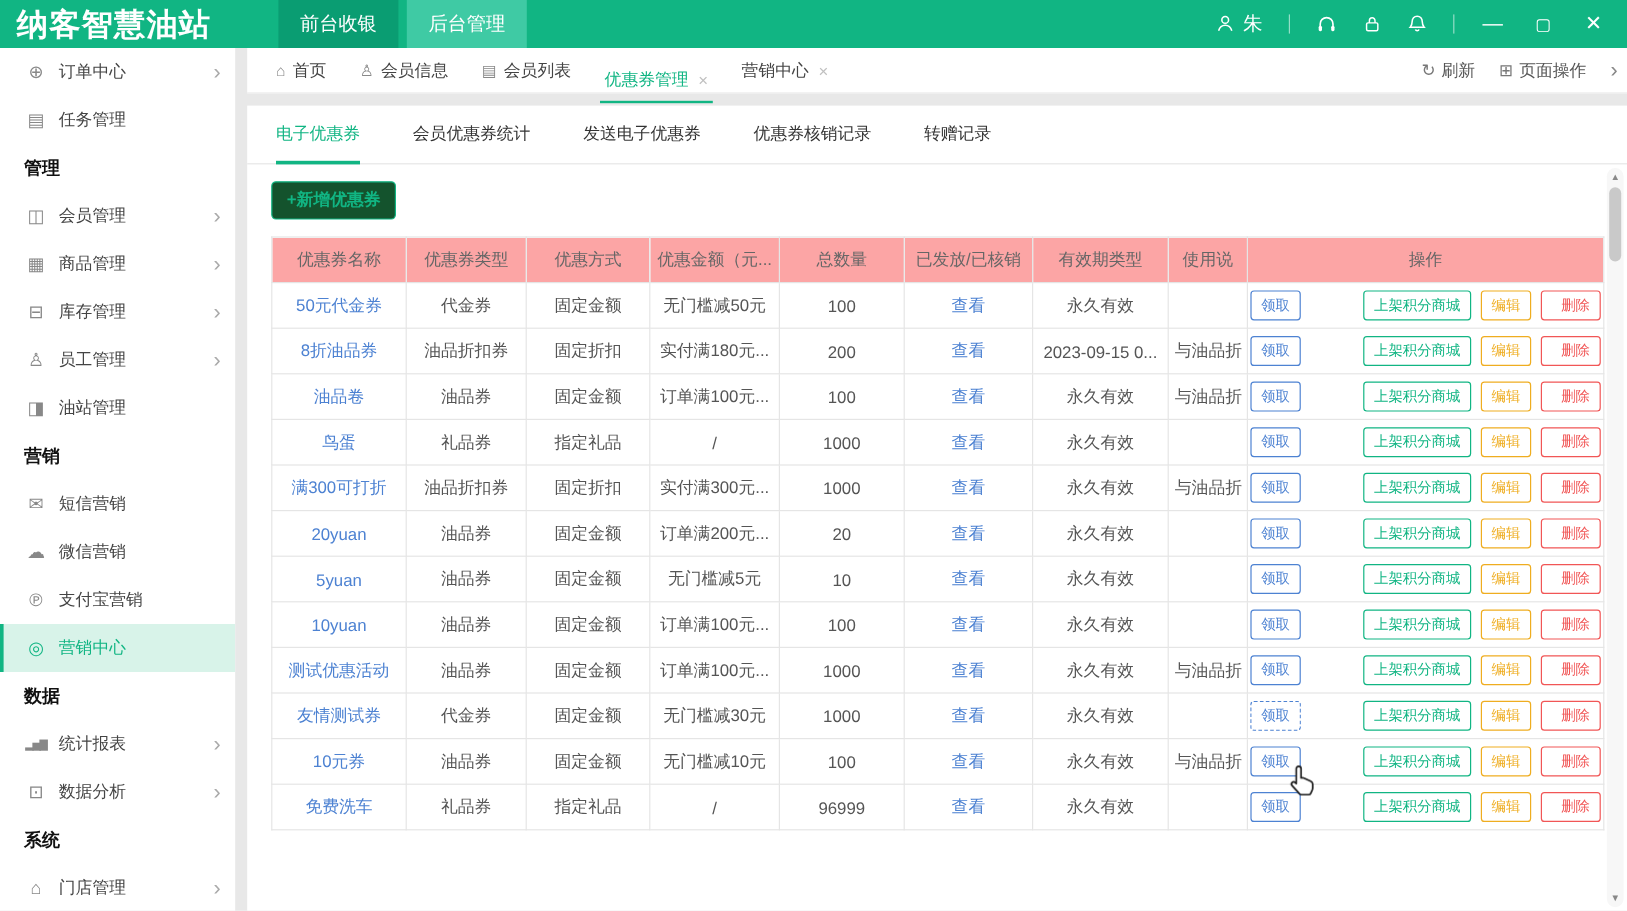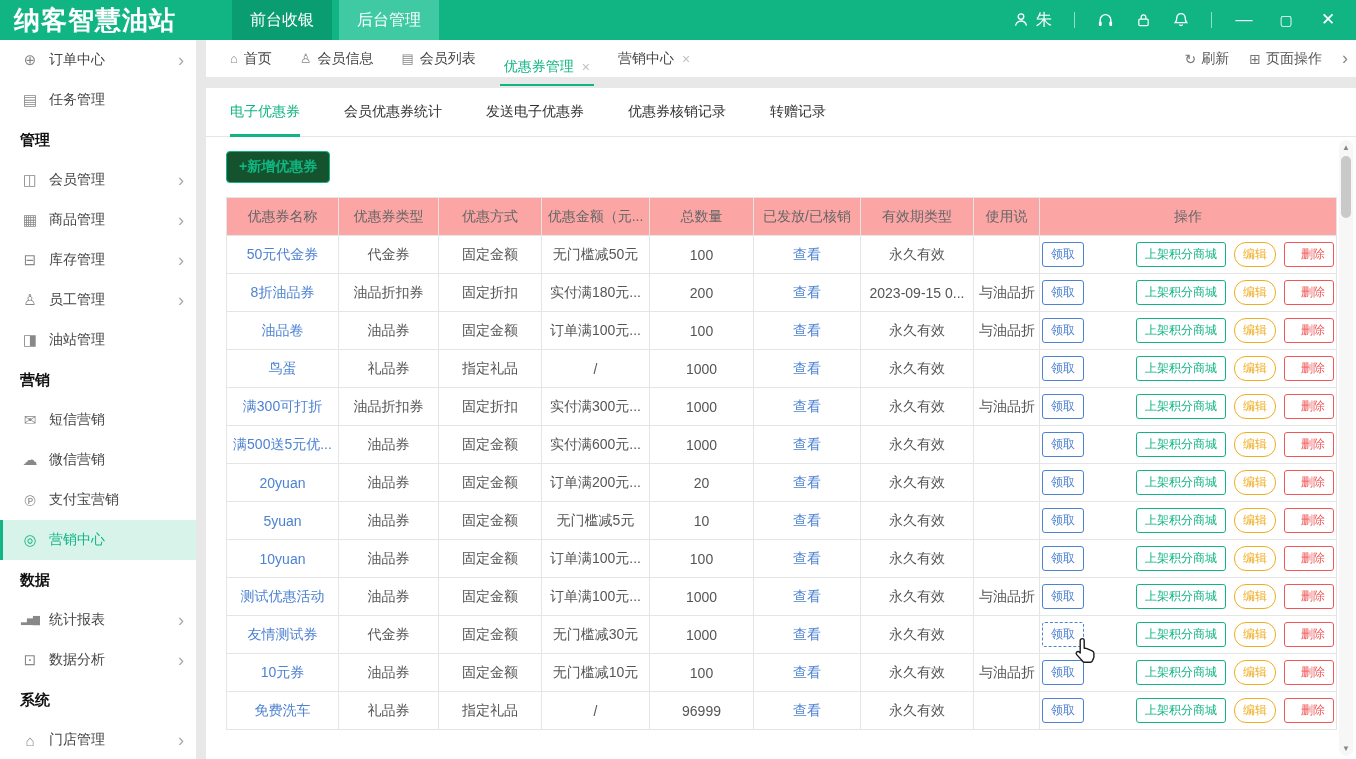--- a/index.html
+++ b/index.html
@@ -65,21 +65,21 @@
   
   table.coupons { width:1110px; border-collapse:collapse; table-layout:fixed; }
   .coupons th, .coupons td { border:1px solid #e5e5e5; height:38px; text-align:center; font-size:14px; padding:0 5px; overflow:hidden; white-space:nowrap; }
   .coupons th { background:#fca5a5; color:#666; font-weight:normal; }
   .coupons td { color:#555; }
   .link { color:var(--link); cursor:pointer; text-decoration:none; }
   .ops { display:flex; align-items:center; justify-content:center; gap:8px; }
   .btn { height:25px; line-height:23px; padding:0 8px; background:#fff; border:1px solid; border-radius:3px; font-size:12px; cursor:pointer; font-family:inherit; }
   .btn.claim { color:var(--link); border-color:var(--link); }
   .btn.shelf { color:var(--accent); border-color:var(--accent);margin-left:44px; }
-  .btn.edit  { color:var(--warn); border-color:var(--warn);border-radius:12px; }
+  .btn.edit  { color:var(--warn); border-color:var(--warn); }
   .btn.del   { color:var(--danger); border-color:var(--danger);padding-left:16px; }
   .btn.focused { border-style:dashed; }
 
   
   .vscroll { position:absolute; top:3px; right:3px; bottom:3px; width:14px; background:#f7f7f7; border-radius:7px; }
   .arr { position:absolute; left:0; width:14px; text-align:center; font-size:8px; color:#888; cursor:pointer; }
   .arr.up { top:3px; } .arr.down { bottom:3px; }
   .thumb { position:absolute; left:2px; top:16px; width:10px; height:62px; background:#c9c9c9; border-radius:5px; cursor:pointer; }
 
   .cursor { position:fixed; left:1074px; top:637px; z-index:1000; pointer-events:none; }
@@ -365,38 +365,20 @@
                   <td>
                     <div class="ops">
                       <button class="btn claim">领取</button>
                       <button class="btn shelf">上架积分商城</button>
                       <button class="btn edit">编辑</button>
                       <button class="btn del">删除</button>
                     </div>
                   </td>
                 </tr>
                 <tr>
-                  <td><a class="link">满500送5元优...</a></td>
-                  <td>油品券</td>
-                  <td>固定金额</td>
-                  <td>实付满600元...</td>
-                  <td>1000</td>
-                  <td><a class="link">查看</a></td>
-                  <td>永久有效</td>
-                  <td></td>
-                  <td>
-                    <div class="ops">
-                      <button class="btn claim">领取</button>
-                      <button class="btn shelf">上架积分商城</button>
-                      <button class="btn edit">编辑</button>
-                      <button class="btn del">删除</button>
-                    </div>
-                  </td>
-                </tr>
-                <tr>
                   <td><a class="link">20yuan</a></td>
                   <td>油品券</td>
                   <td>固定金额</td>
                   <td>订单满200元...</td>
                   <td>20</td>
                   <td><a class="link">查看</a></td>
                   <td>永久有效</td>
                   <td></td>
                   <td>
                     <div class="ops">

